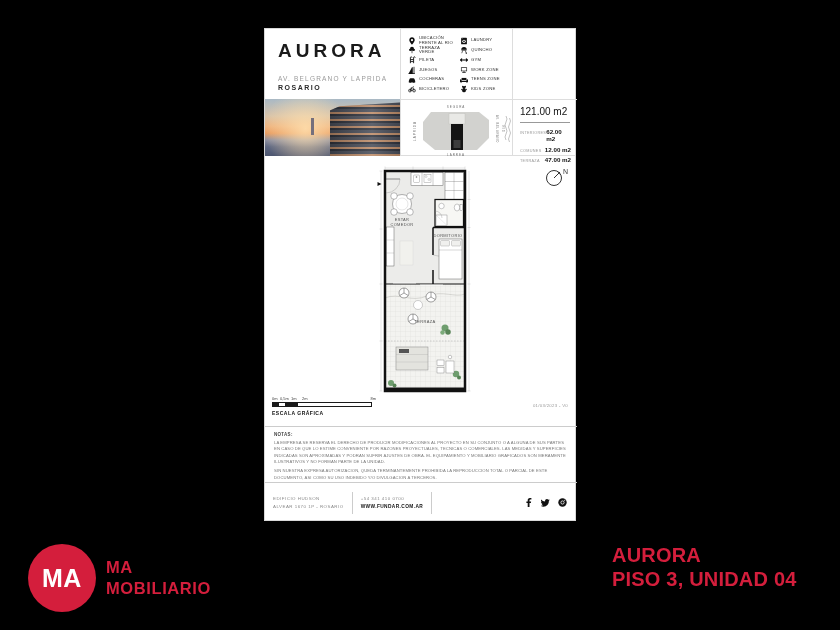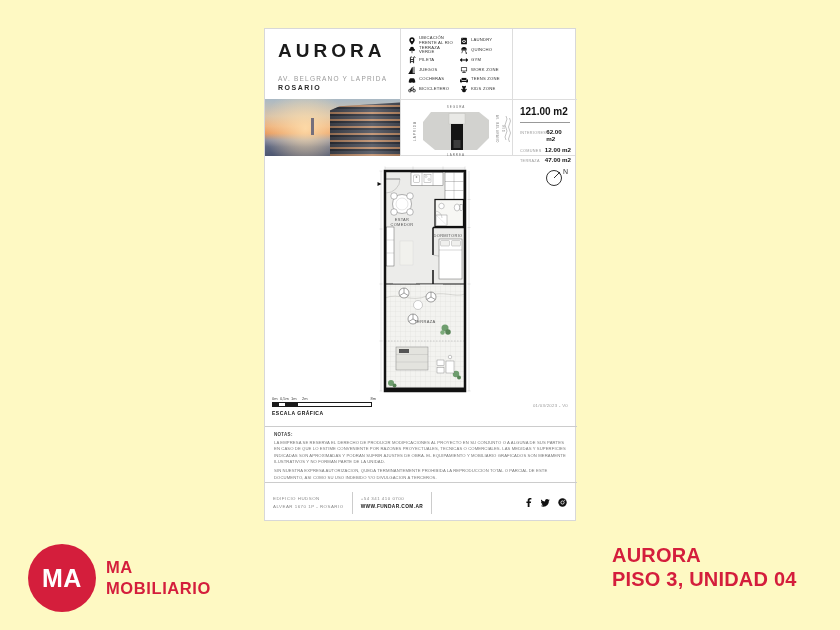--- a/index.html
+++ b/index.html
@@ -1,17 +1,17 @@
 <!DOCTYPE html>
 <html><head>
 <meta charset="utf-8">
 <style>
   * { margin:0; padding:0; box-sizing:border-box; }
   html,body { width:840px; height:630px; background:#fff; font-family:"Liberation Sans", sans-serif; color:#111; }
-  .page { position:relative; width:840px; height:630px; background:#fef9c3; overflow:hidden; }
+  .page { position:relative; width:840px; height:630px; background:#000000; overflow:hidden; }
 
   
   .sheet { position:absolute; left:264px; top:28px; width:312px; height:493px; background:#fff; border:1px solid #d8d8d8; }
 
   
   .hdr { position:absolute; left:0; top:0; width:100%; height:127px; border-bottom:1px solid #ddd; }
   .cell { position:absolute; }
   .cell-title { left:0; top:0; width:136px; height:70px; border-right:1px solid #ddd; padding:11px 0 0 13px; }
   .cell-icons { left:136px; top:0; width:112px; height:70px; border-right:1px solid #ddd; padding:7px 4px 0 7px; }
   .cell-unit  { left:248px; top:0; width:64px; height:70px; padding:8px 7px 0 8px; }
@@ -29,21 +29,21 @@
   .am-ic { width:8px; height:8px; flex:0 0 8px; }
   .am-ic svg { display:block; width:8px; height:8px; }
   .am-label { font-size:4.2px; letter-spacing:.2px; color:#333; white-space:pre-line; line-height:1.1; text-transform:uppercase; }
 
   .u-type { font-size:7.8px; font-weight:700; letter-spacing:.6px; }
   .u-rule { margin-top:6px; border-top:1px solid #555; width:48px; }
   .u-floor { margin-top:8px; font-size:6.5px; font-weight:700; letter-spacing:.5px; }
   .u-lbl { margin-top:7px; font-size:4px; letter-spacing:.8px; color:#9a9a9a; }
   .u-num { margin-top:1px; font-size:11px; font-weight:700; }
 
-  .a-total { font-size:10px; font-weight:700; }
+  .a-total { font-size:10px; font-weight:400; }
   .a-rule { margin-top:5px; border-top:1px solid #999; width:50px; }
   .a-rows { margin-top:5px; }
   .a-row { display:flex; justify-content:space-between; align-items:baseline; margin-bottom:3.5px; }
   .a-lbl { font-size:3.8px; letter-spacing:.3px; color:#9a9a9a; }
   .a-val { font-size:6.2px; font-weight:700; color:#111; }
 
   
   .photo { position:relative; width:100%; height:100%;
     background:linear-gradient(180deg,#a9b9c5 0%,#d8c3a9 30%,#eeb37e 48%,#e99c5f 60%,#8d8fa0 72%,#5f6882 84%,#4d5670 100%); }
   .photo .glow { position:absolute; inset:0; background:radial-gradient(circle at 30% 52%, rgba(255,224,175,.85), rgba(255,224,175,0) 42%); }

